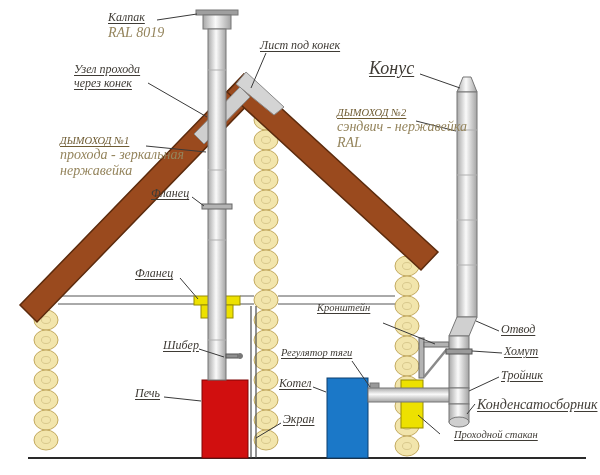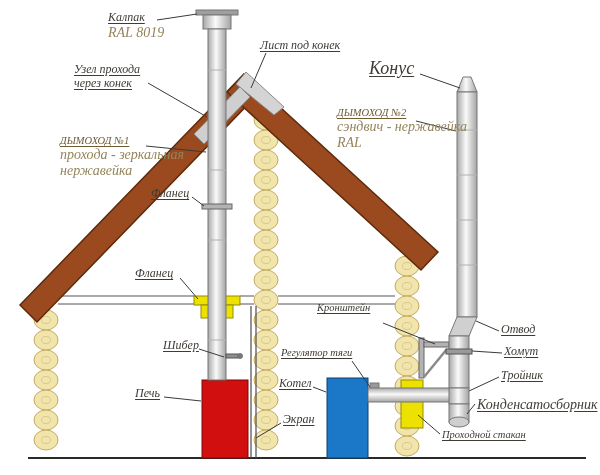--- a/index.html
+++ b/index.html
@@ -256,17 +256,17 @@
 </div>
 <div class="lbl s11" style="left:504px;top:345px">
   <span class="main">Хомут</span>
 </div>
 <div class="lbl s11" style="left:501px;top:369px">
   <span class="main">Тройник</span>
 </div>
 <div class="lbl s10" style="left:477px;top:397px">
   <span class="main">Конденсатосборник</span>
 </div>
-<div class="lbl s105" style="left:442px;top:429px">
+<div class="lbl s105" style="left:454px;top:429px">
   <span class="main">Проходной стакан</span>
 </div>
 
 </div>
 
 </body></html>

